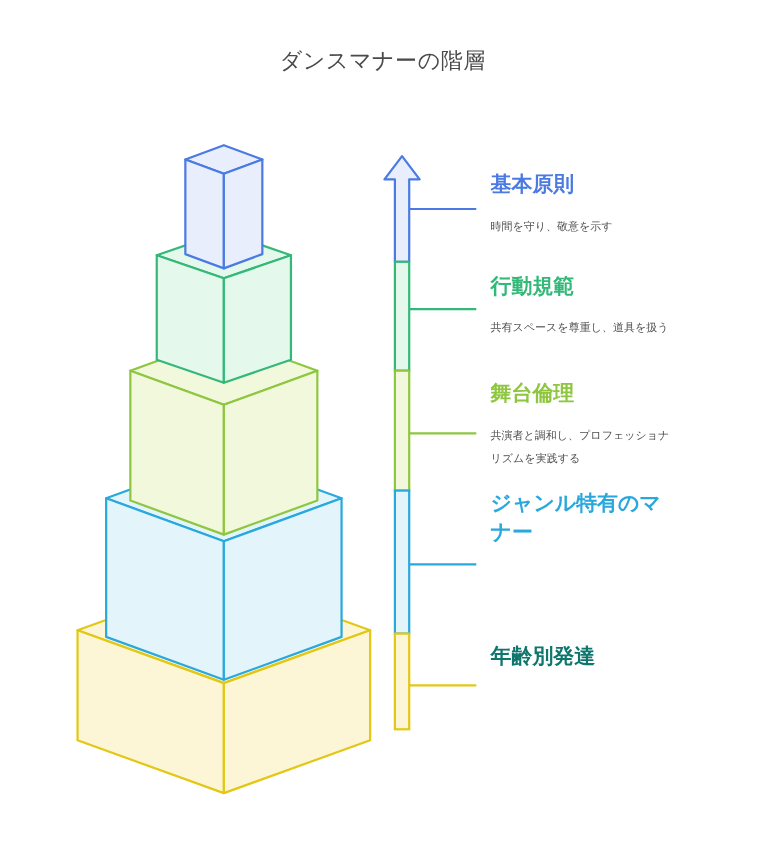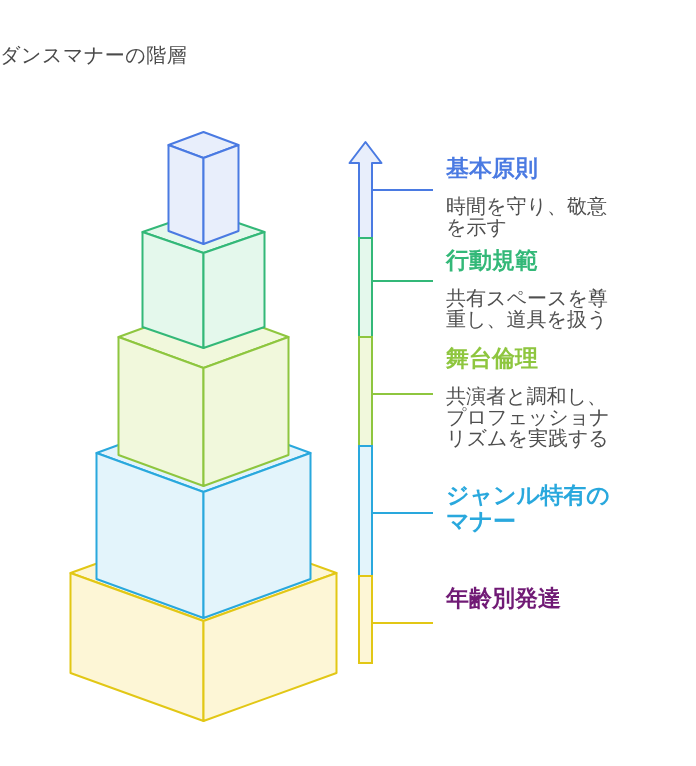--- a/index.html
+++ b/index.html
@@ -13,46 +13,46 @@
     width: 696px;
     height: 766px;
     background: #ffffff;
     overflow: hidden;
   }
   .page-title {
     position: absolute;
     top: 42px;
     left: 0;
     right: 0;
-    text-align: left;
+    text-align: center;
     font-size: 20px;
     font-weight: 500;
     letter-spacing: 0.5px;
     color: #4a4a4a;
   }
   .diagram-svg {
     position: absolute;
     top: 0;
     left: 0;
   }
   .label {
     position: absolute;
     left: 446px;
     width: 168px;
   }
   .label-title {
-    font-size: 23px;
+    font-size: 19px;
     font-weight: 700;
     line-height: 26px;
     margin: 0 0 15px 0;
     line-break: anywhere;
     word-break: break-all;
   }
   .label-desc {
-    font-size: 20px;
+    font-size: 10px;
     line-height: 21px;
     margin: 0;
     color: #4f4f4f;
     line-break: anywhere;
     word-break: break-all;
   }
 </style>
 </head>
 <body>
 
@@ -96,21 +96,21 @@
   <div class="label" style="top:345px">
     <div class="label-title" style="color: rgb(142, 198, 63);">舞台倫理</div>
     <div class="label-desc">共演者と調和し、プロフェッショナリズムを実践する</div>
   </div>
 
   <div class="label" style="top:247px">
     <div class="label-title" style="color: rgb(51, 184, 120);">行動規範</div>
     <div class="label-desc">共有スペースを尊重し、道具を扱う</div>
   </div>
 
-  <div class="label" style="top:482px">
+  <div class="label" style="top:445px">
     <div class="label-title" style="color: rgb(41, 168, 221);">ジャンル特有のマナー</div>
   </div>
 
   <div class="label" style="top:585px">
-    <div class="label-title" style="color: #701a75;">年齢別発達</div>
+    <div class="label-title" style="color: #0f766e; font-family: Liberation Serif, serif;">年齢別発達</div>
   </div>
 
 </div>
 
 </body></html>

